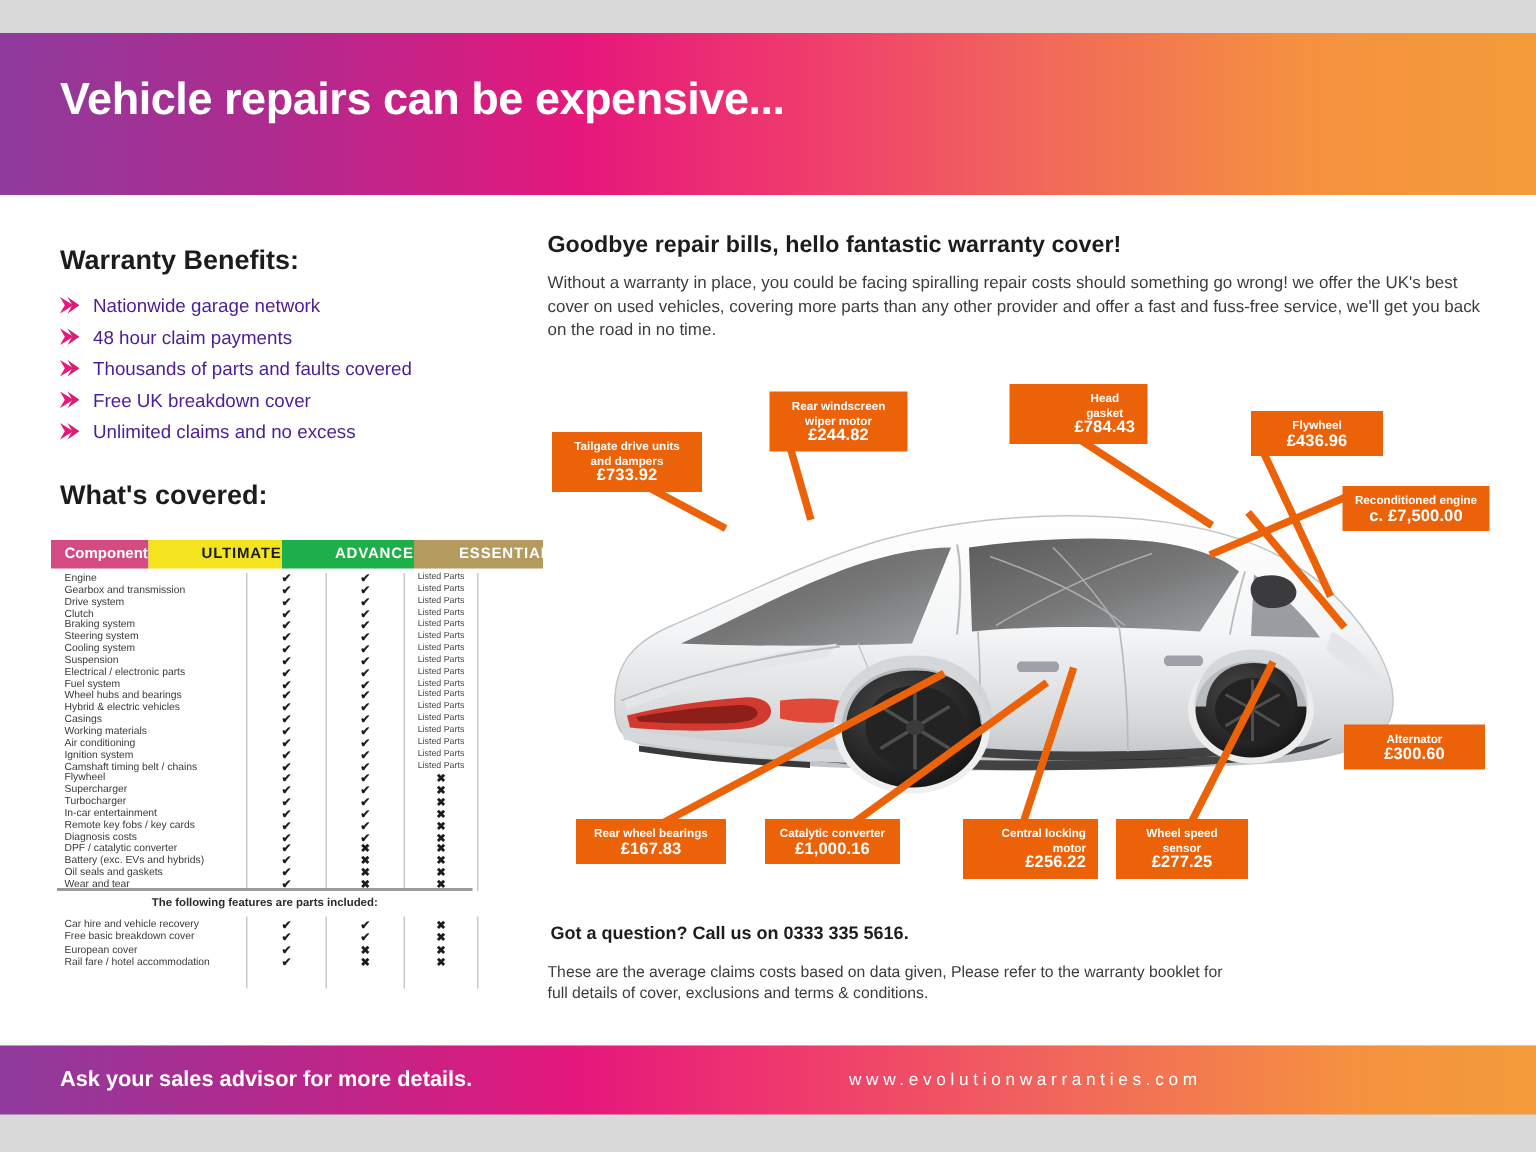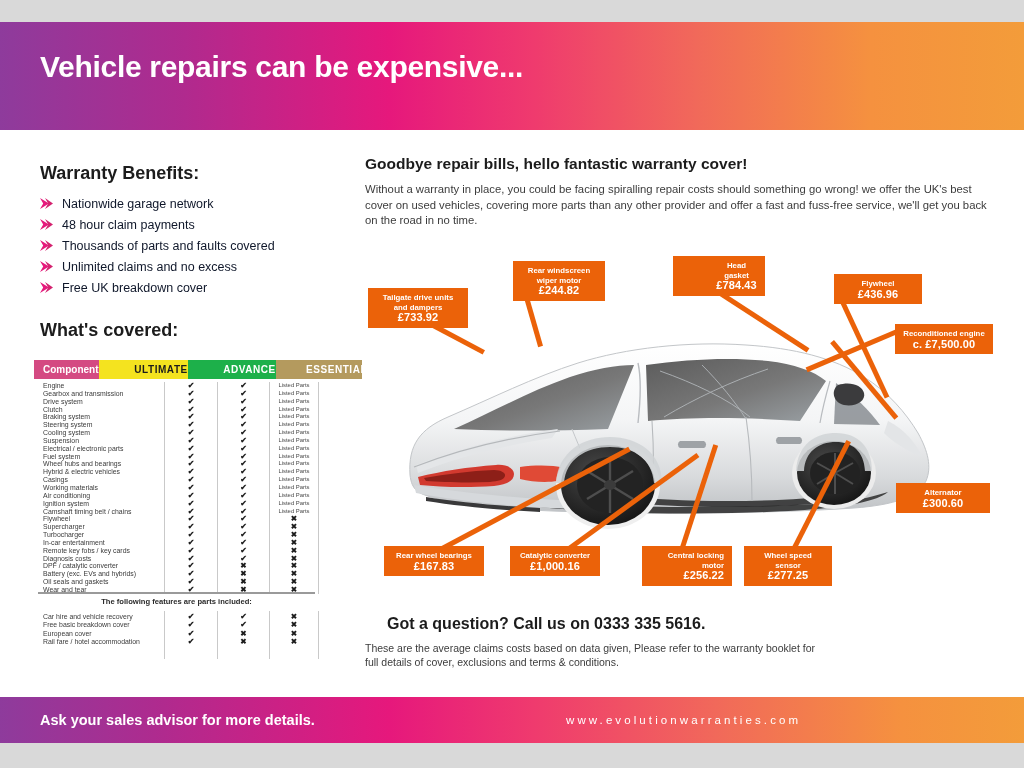--- a/index.html
+++ b/index.html
@@ -13,21 +13,21 @@
 
   
   .body-panel{position:absolute;left:0;top:130px;width:1024px;height:567px;background:#fff;}
 
   
   .benefits-title{position:absolute;left:40px;top:163px;font-size:18px;font-weight:700;color:#1c1c1c;}
   .benefit-list{position:absolute;left:40px;top:193px;width:300px;}
   .benefit{display:flex;align-items:center;height:21px;margin-bottom:0px;}
   .b-arrow{width:22px;flex:0 0 22px;color:#e6187c;font-size:13px;line-height:1;}
   .b-arrow svg{display:block;}
-  .b-text{font-size:12.5px;color:#0f172a;text-align:center;}
+  .b-text{font-size:12.5px;color:#4c1d95;text-align:center;}
 
   .covered-title{position:absolute;left:40px;top:320px;font-size:18px;font-weight:700;color:#1c1c1c;}
 
   
   .tbl{position:absolute;left:34px;top:360px;width:285px;}
   .thead{display:flex;height:19px;}
   .th{display:flex;align-items:center;justify-content:center;font-size:10px;font-weight:700;letter-spacing:.55px;color:#fff;padding-left:36px;}
   .th.component{justify-content:flex-start;padding-left:9px;background:#d44a82;width:130px;font-size:10px;letter-spacing:0;}
   .th.ultimate{background:#f4e31f;color:#1c1c1c;width:53px;}
   .th.advance{background:#1db04a;width:52px;}
@@ -60,21 +60,21 @@
   .stage{position:absolute;left:362px;top:250px;width:640px;height:340px;}
   .car-wrap{position:absolute;left:40px;top:75px;width:540px;height:215px;}
 
   
   .co{position:absolute;background:#eb6209;color:#fff;text-align:center;
      font-size:7.8px;font-weight:700;line-height:9.6px;padding:5px 8px 5px;box-sizing:border-box;z-index:5;}
   .co .amt{display:block;font-size:11px;font-weight:700;margin-top:1px;letter-spacing:.1px;}
   .lead{position:absolute;background:#eb6209;transform-origin:top left;z-index:4;}
 
   
-  .q-head{position:absolute;left:387px;top:615px;font-size:16px;font-weight:700;color:#1c1c1c;}
+  .q-head{position:absolute;left:367px;top:615px;font-size:12px;font-weight:700;color:#1c1c1c;}
   .q-para{position:absolute;left:365px;top:641px;width:450px;font-size:10.5px;line-height:14px;color:#3c3c3c;}
 
   .footer{position:absolute;left:0;top:697px;width:1024px;height:46px;
     background:linear-gradient(90deg,#8e3b9c 0%,#b02a8e 16%,#e6187c 38%,#ef3a6e 52%,#f1695a 70%,#f5913f 88%,#f39c3a 100%);}
   .f-left{position:absolute;left:40px;top:712px;font-size:14.5px;font-weight:700;color:#fff;}
   .f-right{position:absolute;left:566px;top:714px;font-size:11.5px;font-weight:400;color:#fff;letter-spacing:3.1px;}
 </style>
 </head>
 <body>
 
@@ -114,30 +114,30 @@
         </span>
         <span class="b-text">Thousands of parts and faults covered</span>
       </div>
       <div class="benefit">
         <span class="b-arrow">
           <svg width="13" height="11" viewBox="0 0 13 11">
             <path d="M0 0 L9 5.5 L0 11 L3.2 5.5 Z" fill="#e6187c"></path>
             <path d="M5 0 L13 5.5 L5 11 L8.2 5.5 Z" fill="#d4226f"></path>
           </svg>
         </span>
-        <span class="b-text">Unlimited claims and no excess</span>
+        <span class="b-text">Free UK breakdown cover</span>
       </div>
       <div class="benefit">
         <span class="b-arrow">
           <svg width="13" height="11" viewBox="0 0 13 11">
             <path d="M0 0 L9 5.5 L0 11 L3.2 5.5 Z" fill="#e6187c"></path>
             <path d="M5 0 L13 5.5 L5 11 L8.2 5.5 Z" fill="#d4226f"></path>
           </svg>
         </span>
-        <span class="b-text">Free UK breakdown cover</span>
+        <span class="b-text">Unlimited claims and no excess</span>
       </div>
     </div>
 
   <div class="covered-title">What's covered:</div>
 
   <div class="tbl">
     <div class="thead">
       <div class="th component">Component</div>
       <div class="th ultimate">ULTIMATE</div>
       <div class="th advance">ADVANCE</div>

